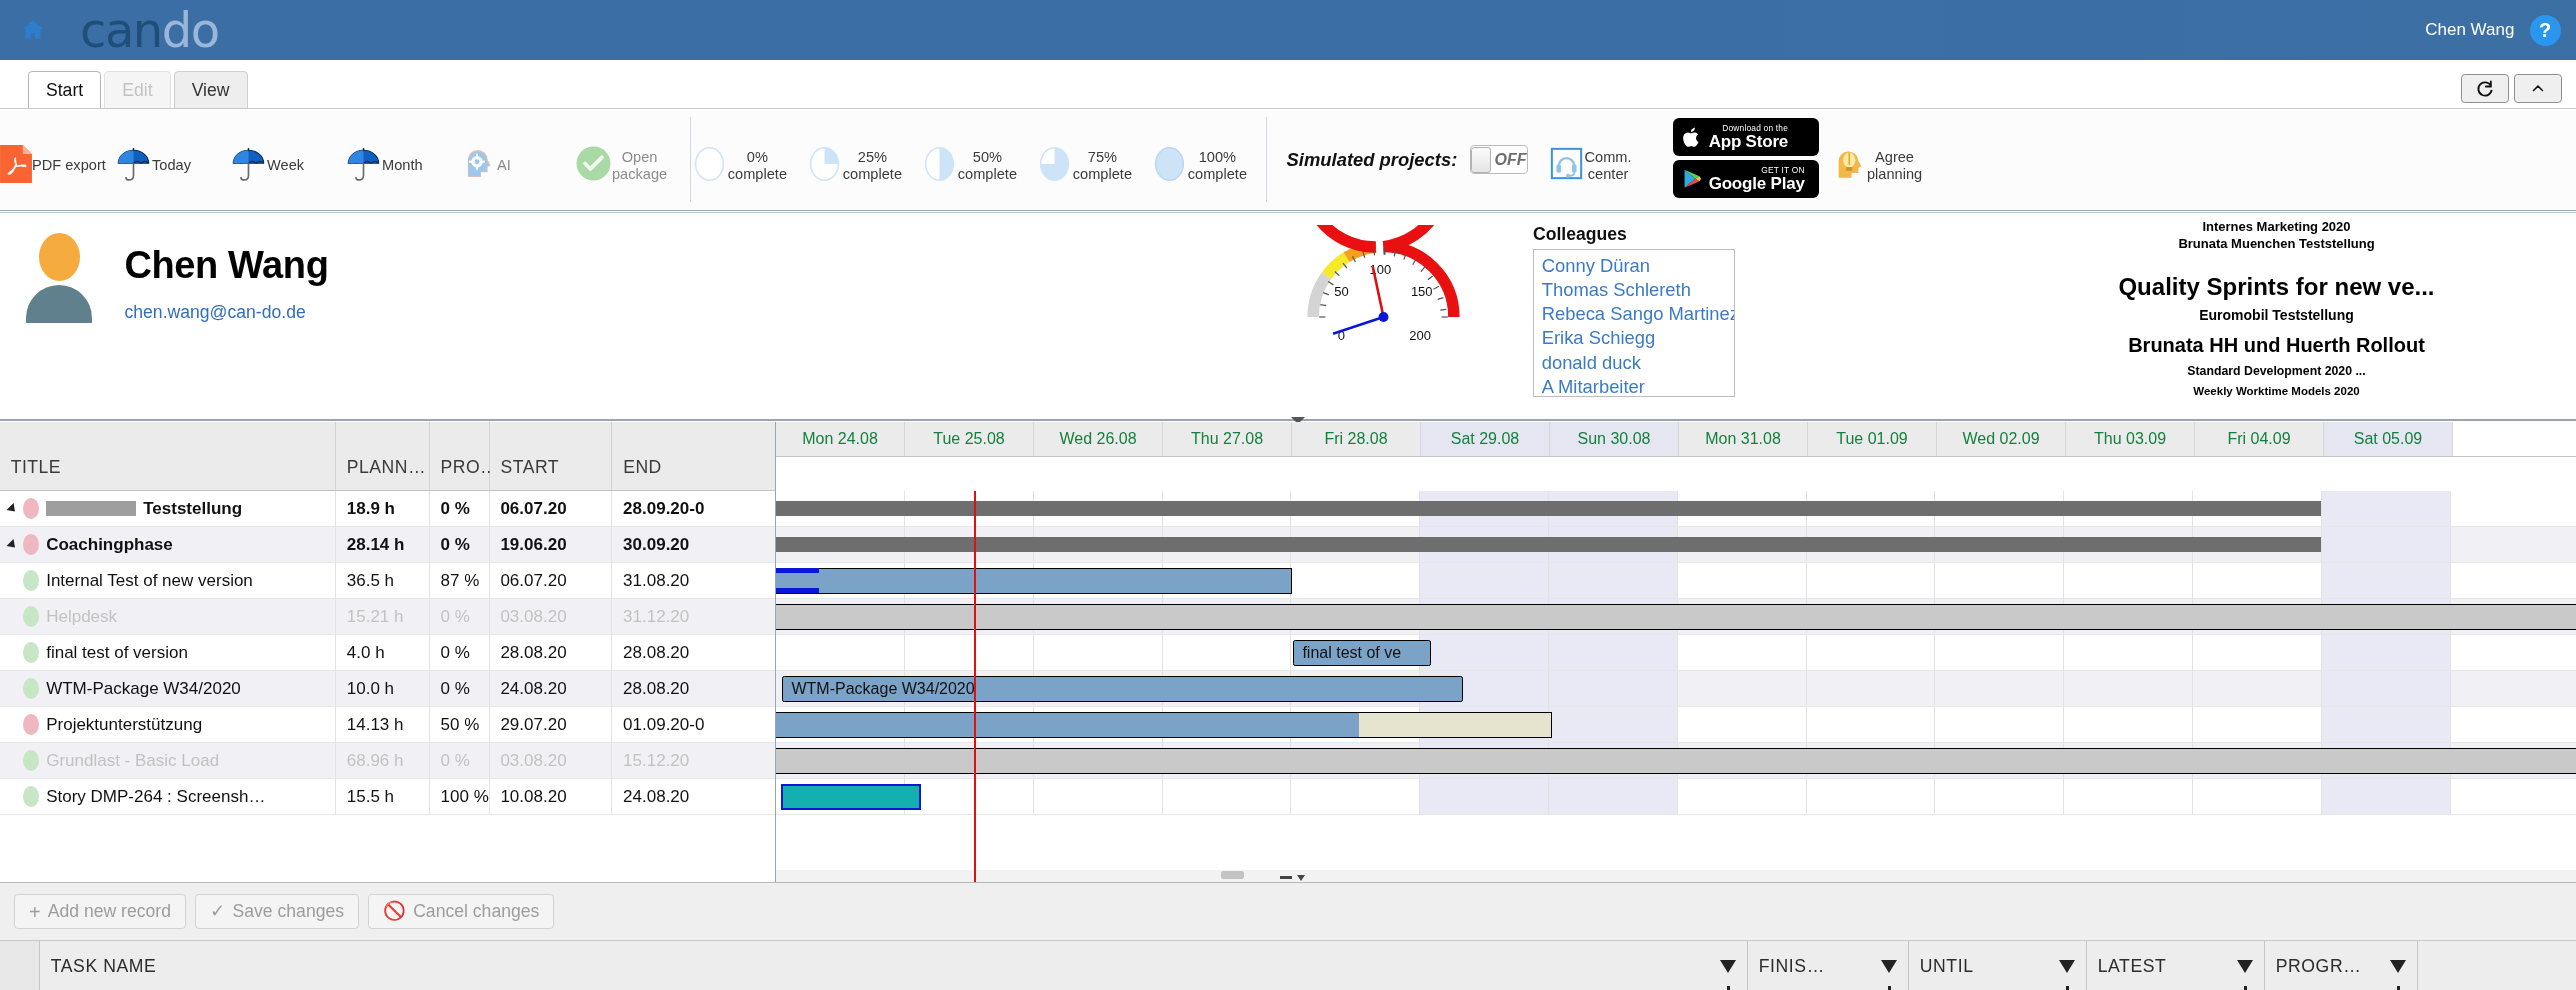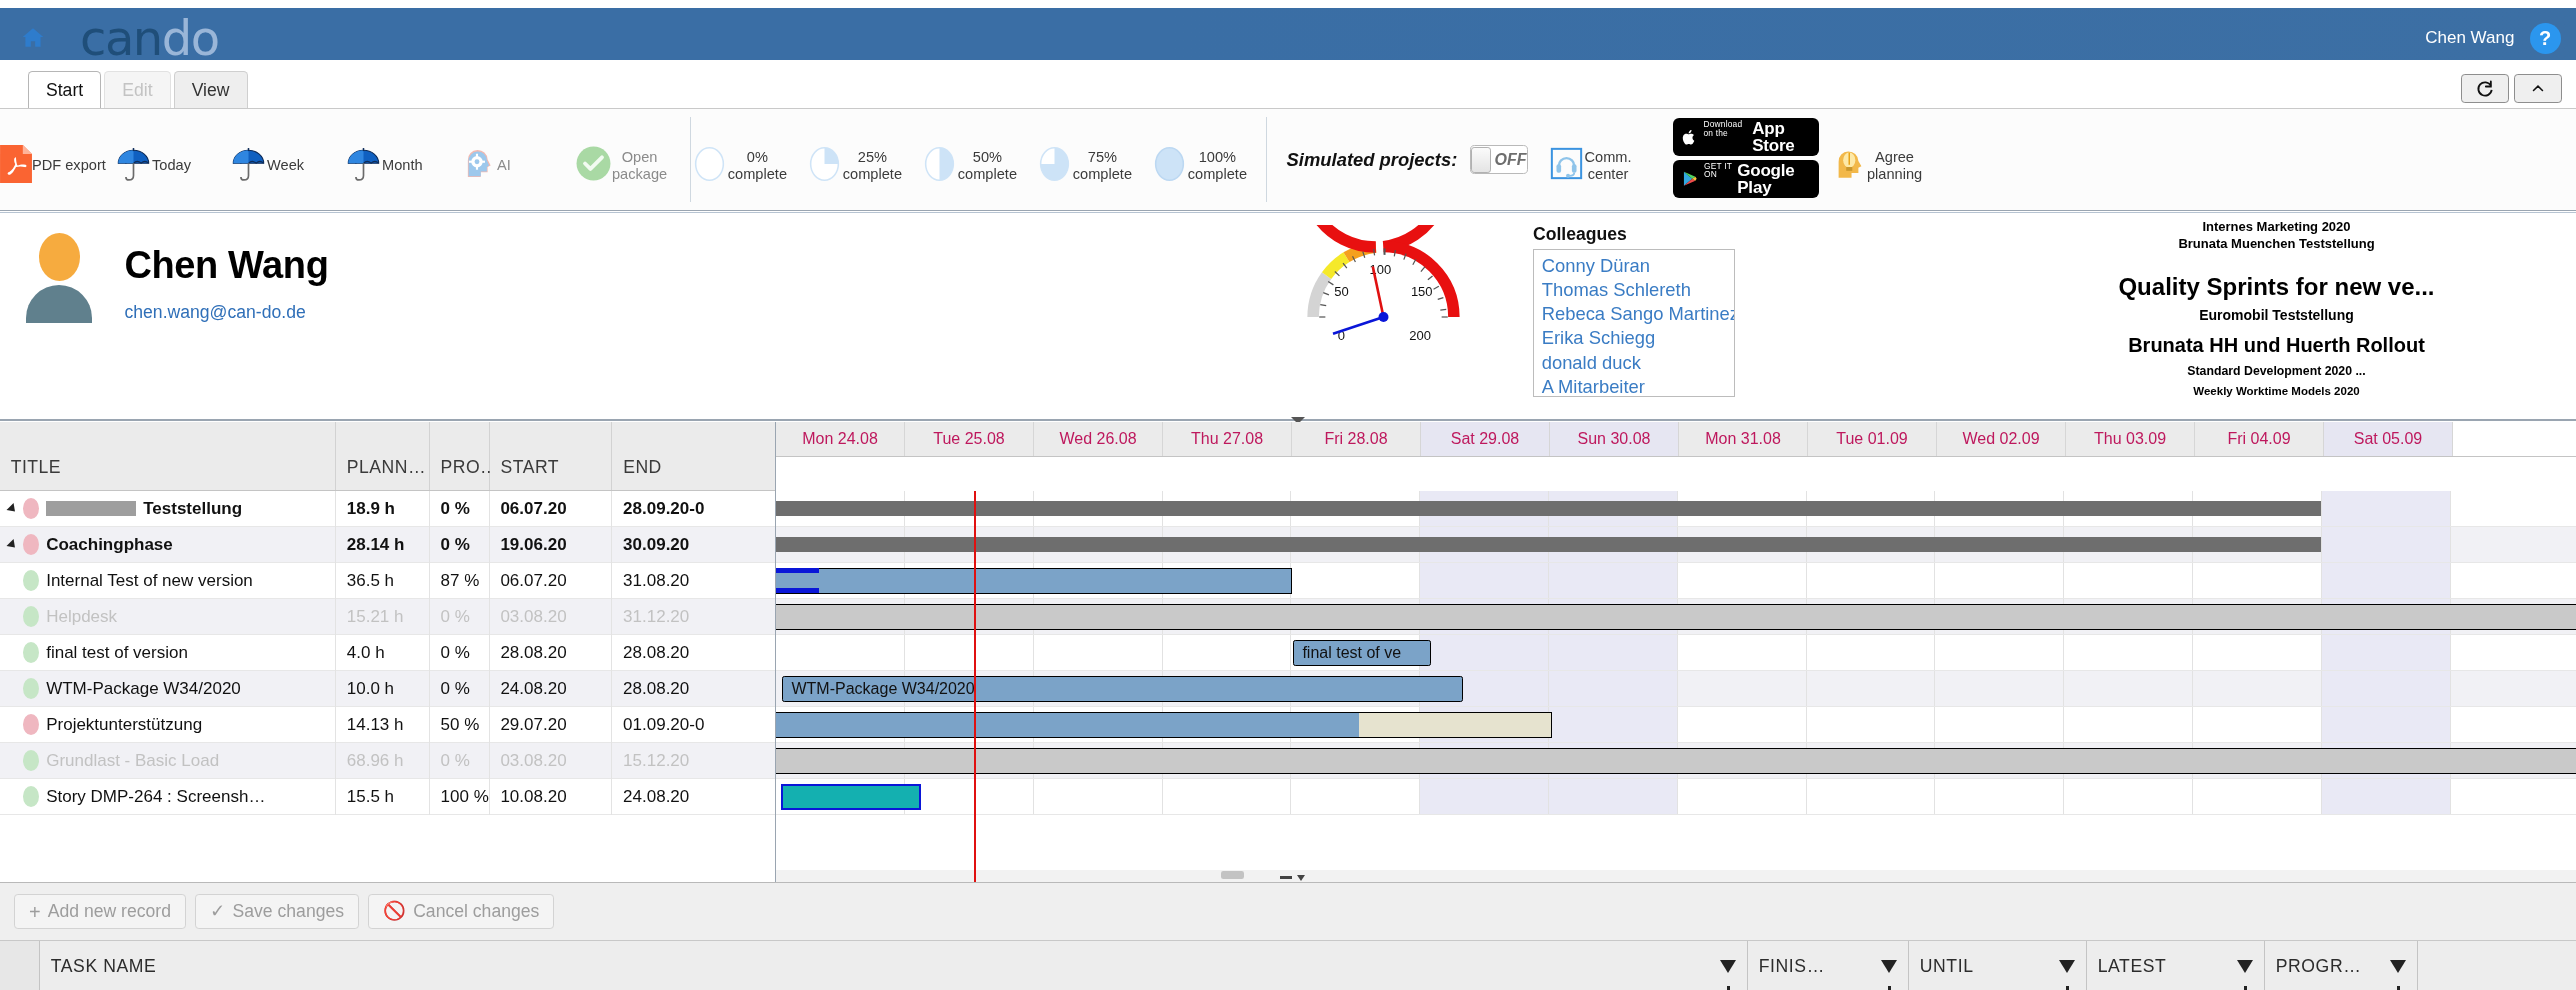--- a/index.html
+++ b/index.html
@@ -5,21 +5,21 @@
   * { box-sizing: border-box; margin: 0; padding: 0; }
   html, body {
     width: 2576px; height: 991px;
     font-family: "Liberation Sans", sans-serif;
     background: #ffffff;
     overflow: hidden;
   }
 
   
   .topbar {
-    position: absolute; left: 0; top: 8px; width: 2576px; height: 60px;
+    position: absolute; left: 0; top: 0; width: 2576px; height: 60px;
     background: linear-gradient(to right, #3a6ea5 0%, #3a6ea5 45%, #3c6fa4 100%);
     display: flex; align-items: center;
   }
   .topbar-left { display: flex; align-items: center; padding-left: 17px; }
   .home-icon { width: 31px; height: 31px; display: flex; align-items: center; justify-content: center; }
   .logo-wrap { margin-left: 32px; display: flex; align-items: baseline; }
   .logo-can {
     font-family: "DejaVu Sans", sans-serif;
     font-size: 48px; color: #1f4e79; letter-spacing: -1.5px; line-height: 1;
     font-weight: 400;
@@ -92,21 +92,21 @@
     width: 28px; height: 26px; margin-left: 0.8px;
     background: linear-gradient(#fbfbfb, #e4e4e4); border: 0.8px solid #b1b1b1; border-radius: 3.1px;
   }
   .toggle-text { font-size: 16px; font-weight: bold; color: #6e6e6e; margin-left: 3.1px; }
 
   .store-group { display: flex; flex-direction: column; gap: 3.8px; justify-content: center; padding: 0 10.7px; }
   .store-badge {
     width: 146px; height: 38px; background: #000; border-radius: 6.1px;
     display: flex; align-items: center; padding: 0 8.4px; gap: 7px;
   }
-  .store-txt { display: flex; flex-direction: row; line-height: 1; }
+  .store-txt { display: flex; flex-direction: column; line-height: 1; text-align: right; }
   .store-small { color: #fff; font-size: 8.4px; letter-spacing: 0.2px; }
   .store-big { color: #fff; font-size: 17px; font-weight: bold; letter-spacing: -0.2px; }
 
   
   .profile {
     position: absolute; left: 0; top: 212px; width: 2576px; height: 209px;
     background: #ffffff; border-top: 0.8px solid #b7c4d2; border-bottom: 2.3px solid #9aa5b1;
     display: flex; align-items: flex-start;
   }
   .avatar { width: 74px; height: 92px; position: relative; margin: 20px 0 0 21.5px; }
@@ -177,21 +177,21 @@
 
   
   .tl-week { height: 35px; display: flex; border-bottom: 0.8px solid #c4c4c4; background: #ebebeb; }
   .tl-wk {
     display: flex; align-items: center; justify-content: center;
     font-size: 17.6px; color: #333; border-right: 0.8px solid #c0c0c0; background: #ebebeb;
   }
   .tl-days { height: 35px; display: flex; border-bottom: 0.8px solid #c4c4c4; }
   .tl-day {
     width: 129px; flex: 0 0 129px; display: flex; align-items: center; justify-content: center;
-    font-size: 16px; color: #be185d; border-right: 0.8px solid #d6d6d6; background: #ebebeb;
+    font-size: 16px; color: #15803d; border-right: 0.8px solid #d6d6d6; background: #ebebeb;
   }
   .tl-day.we { background: #e6e6f2; }
 
   .tl-body { position: absolute; left: 0; top: 69px; right: 0; bottom: 0; }
   .tl-row { height: 36px; position: relative; border-bottom: 0.8px solid #e7e7e7; }
   .tl-row .col {
     position: absolute; top: 0; bottom: 0; width: 129px;
     border-right: 0.8px solid #e2e2e2;
   }
   .tl-row.alt { background: #f1f1f5; }

